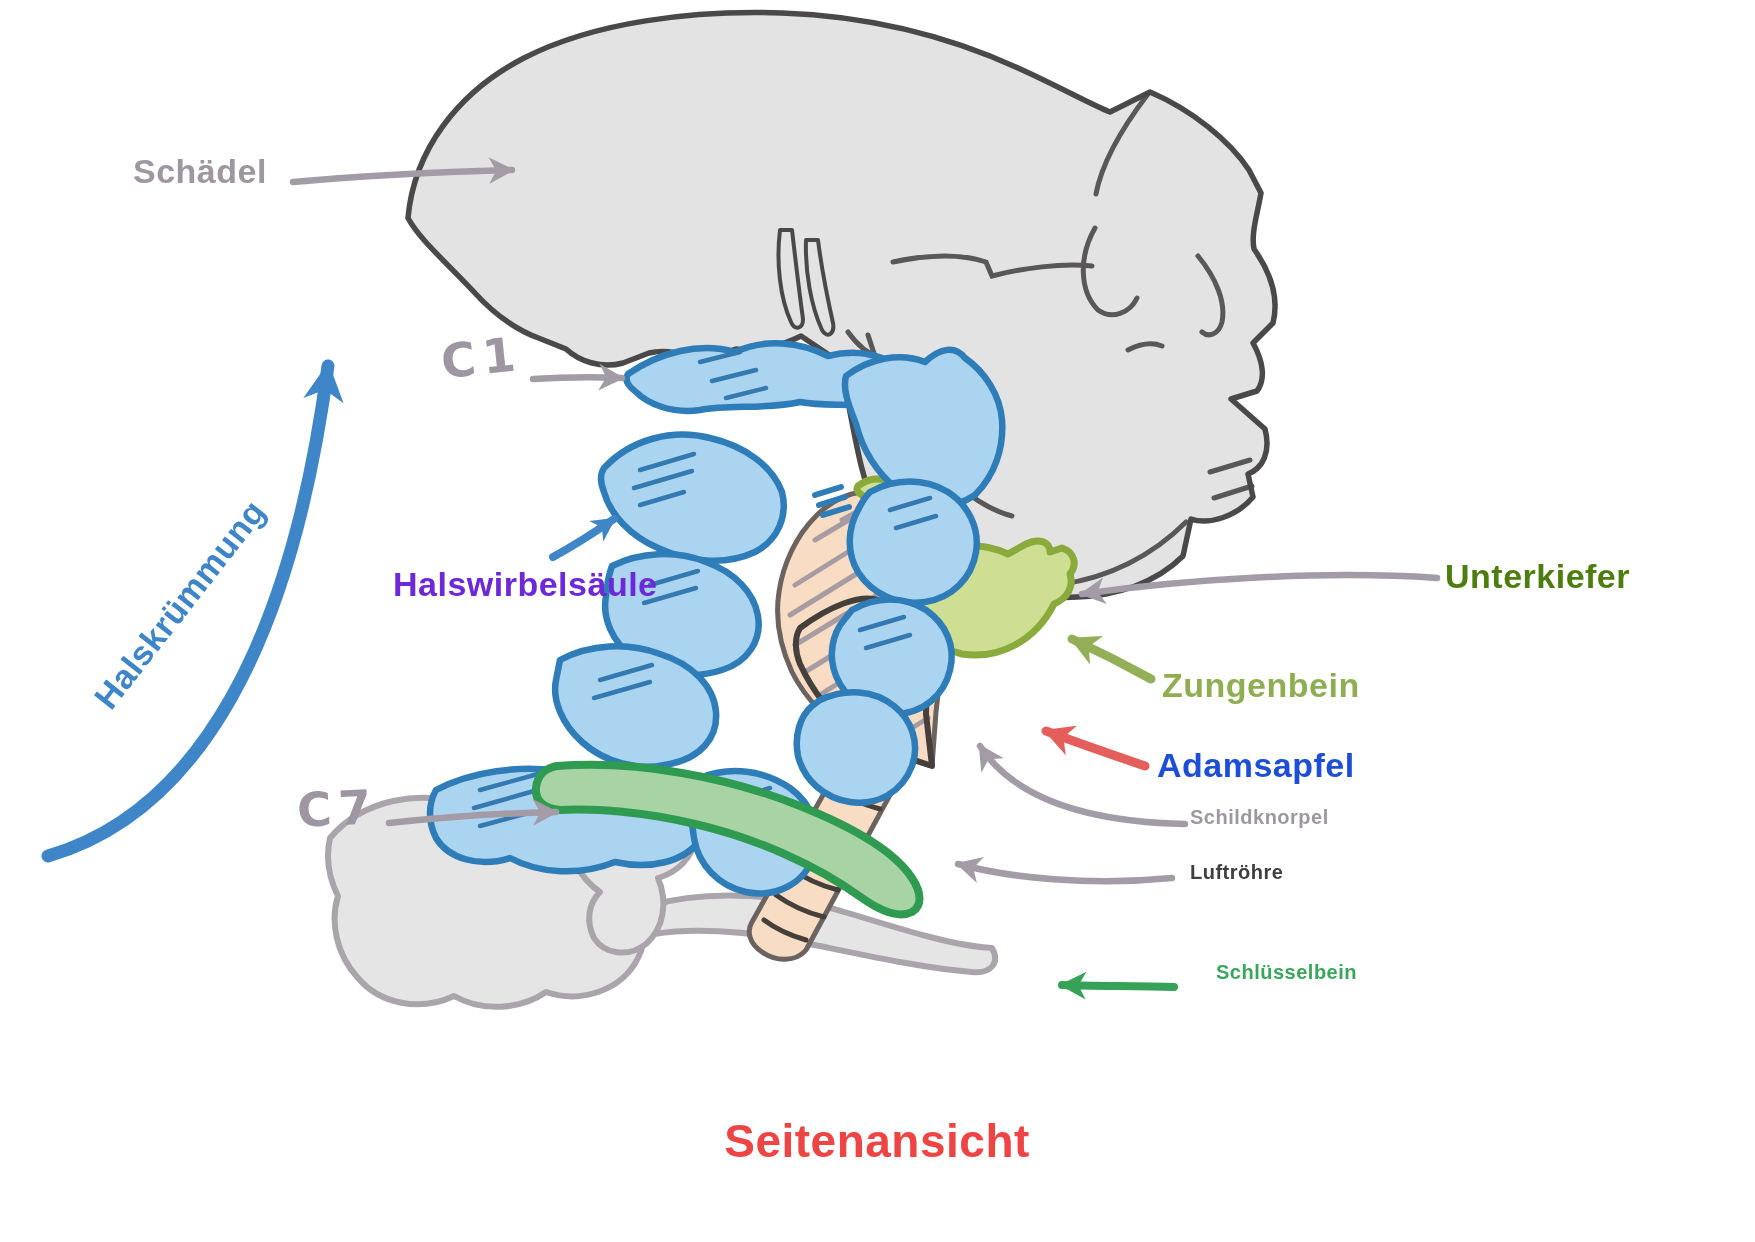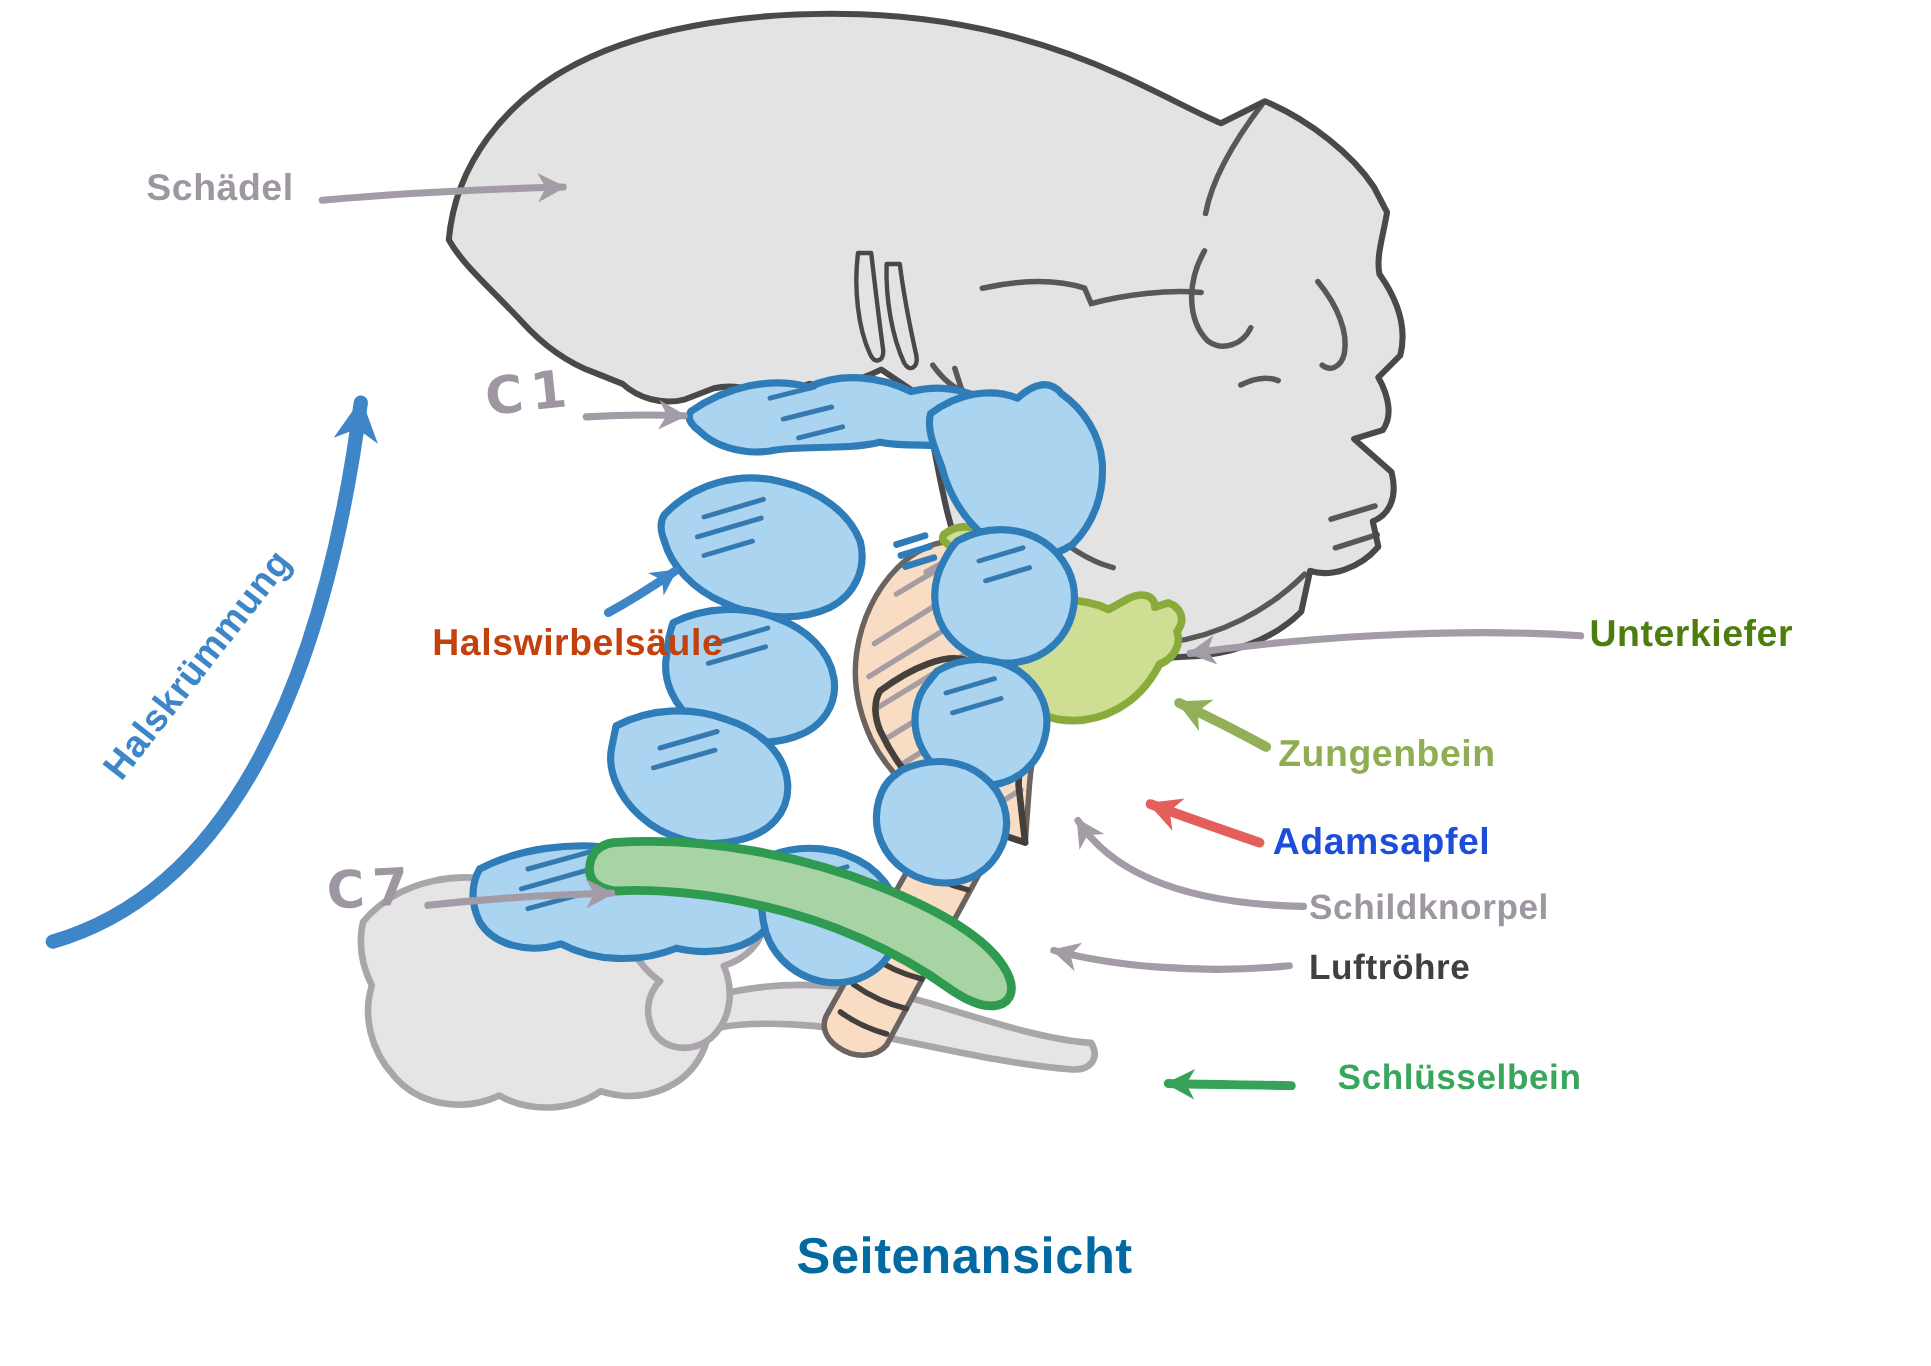--- a/index.html
+++ b/index.html
@@ -1,21 +1,21 @@
 <!DOCTYPE html>
 <html><head>
 <meta charset="utf-8">
 <style>
   html,body{margin:0;padding:0;background:#ffffff;}
   .canvas{position:relative;width:1755px;height:1242px;background:#ffffff;overflow:hidden;
           font-family:"Liberation Sans",sans-serif;padding-left:40px;}
   svg{position:absolute;left:0;top:0;}
   .label{position:absolute;font-weight:700;white-space:nowrap;letter-spacing:.5px;}
   .lbl-lg{font-size:34px;}
-  .lbl-md{font-size:32px;}
+  .lbl-md{font-size:20px;}
   .hand{font-family:"DejaVu Sans",sans-serif;font-weight:600;font-size:47px;letter-spacing:7px;}
   .title{position:absolute;left:877px;top:1114px;transform:translateX(-50%);
          font-size:46px;font-weight:700;letter-spacing:.5px;}
   .rot-halskr{transform:rotate(-52deg);}
 </style>
 </head>
 <body>
 
 <div class="canvas">
 
@@ -168,33 +168,33 @@
     <path stroke-width="9" marker-end="url(#ah-olive)" d="M1151,679 C1122,663 1098,651 1072,639" stroke="#93b059"></path>
     <path stroke-width="9" marker-end="url(#ah-red)" d="M1145,766 C1110,754 1078,743 1046,731" stroke="#e45f5b"></path>
     <path stroke-width="8" marker-end="url(#ah-green)" d="M1174,987 C1135,986 1098,986 1062,985" stroke="#35a257"></path>
   </g>
 </svg>
 
 <div class="label lbl-lg" style="left: 133px; top: 152px; color: rgb(158, 151, 161);">Schädel</div>
 
 <div class="label hand" style="left: 441px; top: 330px; transform: rotate(-6deg); color: rgb(158, 151, 161);">C1</div>
 
-<div class="label lbl-lg" style="left: 393px; top: 565px; color: #c2410c;">Halswirbelsäule</div>
+<div class="label lbl-lg" style="left: 393px; top: 565px; color: #6d28d9;">Halswirbelsäule</div>
 
 <div class="label lbl-lg rot-halskr" style="left: 25px; top: 585px; width: 310px; text-align: center; color: rgb(62, 134, 199);">Halskrümmung</div>
 
 <div class="label hand" style="left: 297px; top: 781px; transform: rotate(-3deg); color: rgb(158, 151, 161);">C7</div>
 
 <div class="label lbl-lg" style="left: 1445px; top: 557px; color: #4d7c0f;">Unterkiefer</div>
 
 <div class="label lbl-lg" style="left: 1162px; top: 666px; color: rgb(143, 174, 83);">Zungenbein</div>
 
 <div class="label lbl-lg" style="left: 1157px; top: 746px; color: #1d4ed8;">Adamsapfel</div>
 
 <div class="label lbl-md" style="left: 1190px; top: 806px; color: rgb(158, 151, 161);">Schildknorpel</div>
 
 <div class="label lbl-md" style="left: 1190px; top: 861px; color: #404040;">Luftröhre</div>
 
 <div class="label lbl-md" style="left: 1216px; top: 961px; color: rgb(58, 166, 92);">Schlüsselbein</div>
 
-<div class="title" style="color: #0369a1;">Seitenansicht</div>
+<div class="title" style="color: #ef4444;">Seitenansicht</div>
 
 </div>
 
 </body></html>

